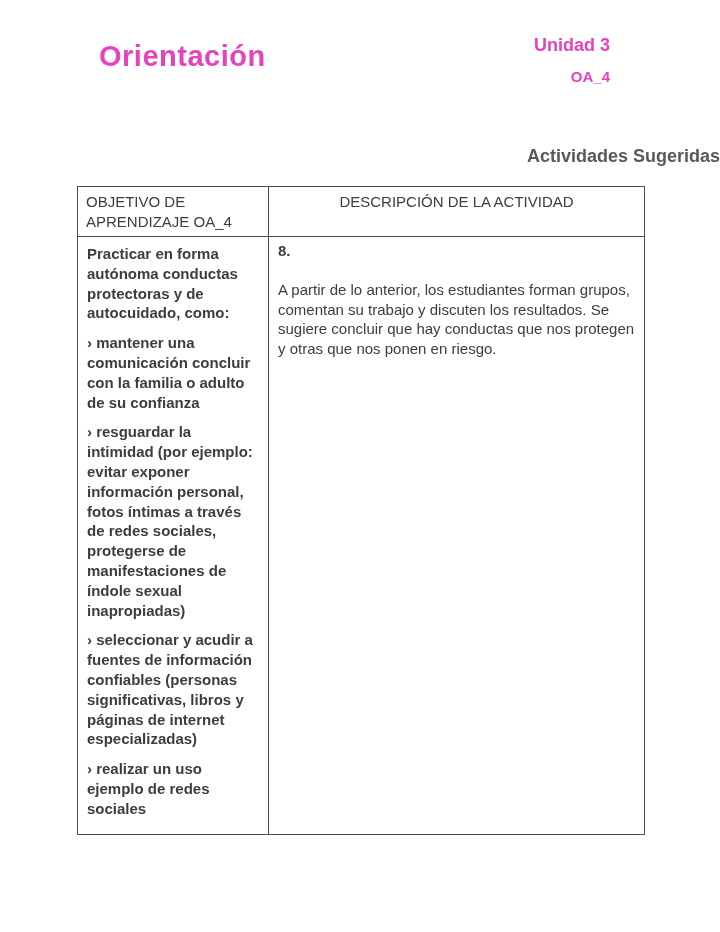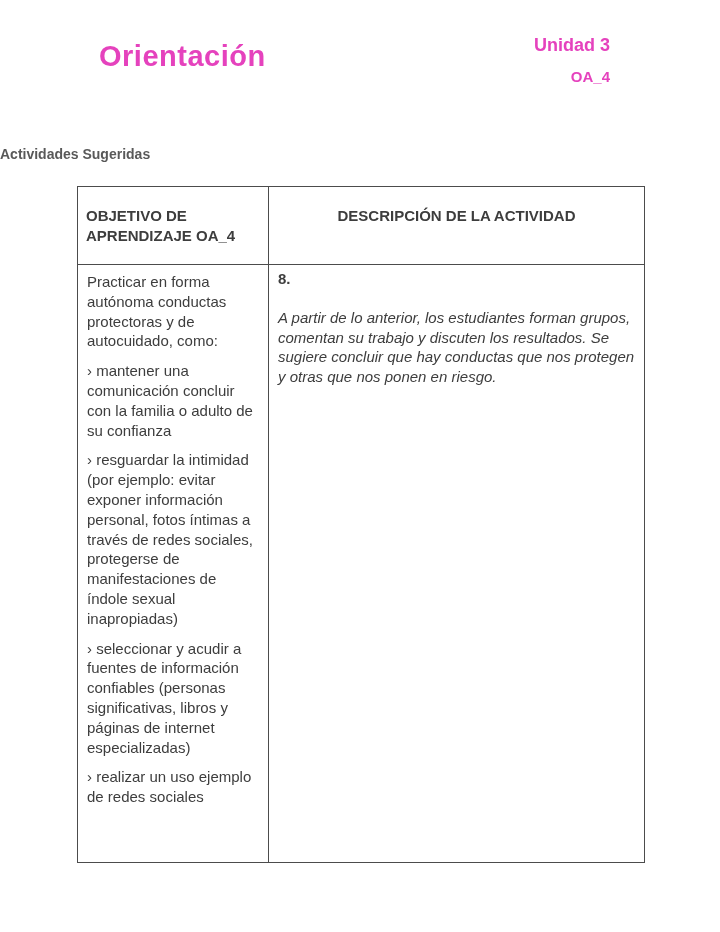--- a/index.html
+++ b/index.html
@@ -28,56 +28,56 @@
   .brand-grade{
     color:var(--text-black);
     font-size:19px;font-weight:bold;margin-top:5px;
   }
   .unit-block{position:absolute;right:110px;top:35px;text-align:right;}
   .unit-label{color:var(--magenta);font-size:18px;font-weight:bold;}
   .oa-label{color:var(--magenta);font-size:15px;font-weight:bold;margin-top:12px;}
   
   .doc-title{
     position:absolute;top:146px;left:0;width:100%;
-    text-align:left;
-    font-size:14px;font-weight:bold;color:var(--title-gray);
+    text-align:right;
+    font-size:18px;font-weight:bold;color:var(--title-gray);
   }
   
   .activities-table{
     position:absolute;left:77px;top:186px;
     width:568px;
     border-collapse:collapse;table-layout:fixed;
   }
   .activities-table th,
   .activities-table td{
     border:1px solid var(--border-gray);
     vertical-align:top;
     font-size:15px;
     color:var(--text-dark);
   }
   .col-objective{width:191px;}
   .activities-table th{
-    font-weight:bold;
-    padding:19px 8px;
+    font-weight:normal;
+    padding:5px 8px;
     height:38px;
     line-height:1.3;
   }
   th.objective-header{text-align:left;}
   th.description-header{text-align:center;margin-top:29px;}
   .activities-table td{
     padding:4px 9px 8px 9px;
     height:585px;
     line-height:1.32;
   }
-  td.objective-cell{font-weight:normal;}
+  td.objective-cell{font-weight:bold;}
   td.objective-cell p{margin:10px 0 0 0;}
   td.objective-cell p:first-child{margin-top:3px;}
   td.activity-cell p{margin:0;}
   .activity-number{font-weight:bold;margin-top:3px;}
-  .activity-description{margin-top:19px !important;font-style:italic;}
+  .activity-description{margin-top:19px !important;}
 </style>
 </head>
 <body>
 
 <div class="page">
 
   <div class="brand">
     <div class="brand-subject">Orientación</div>
   </div>
 

